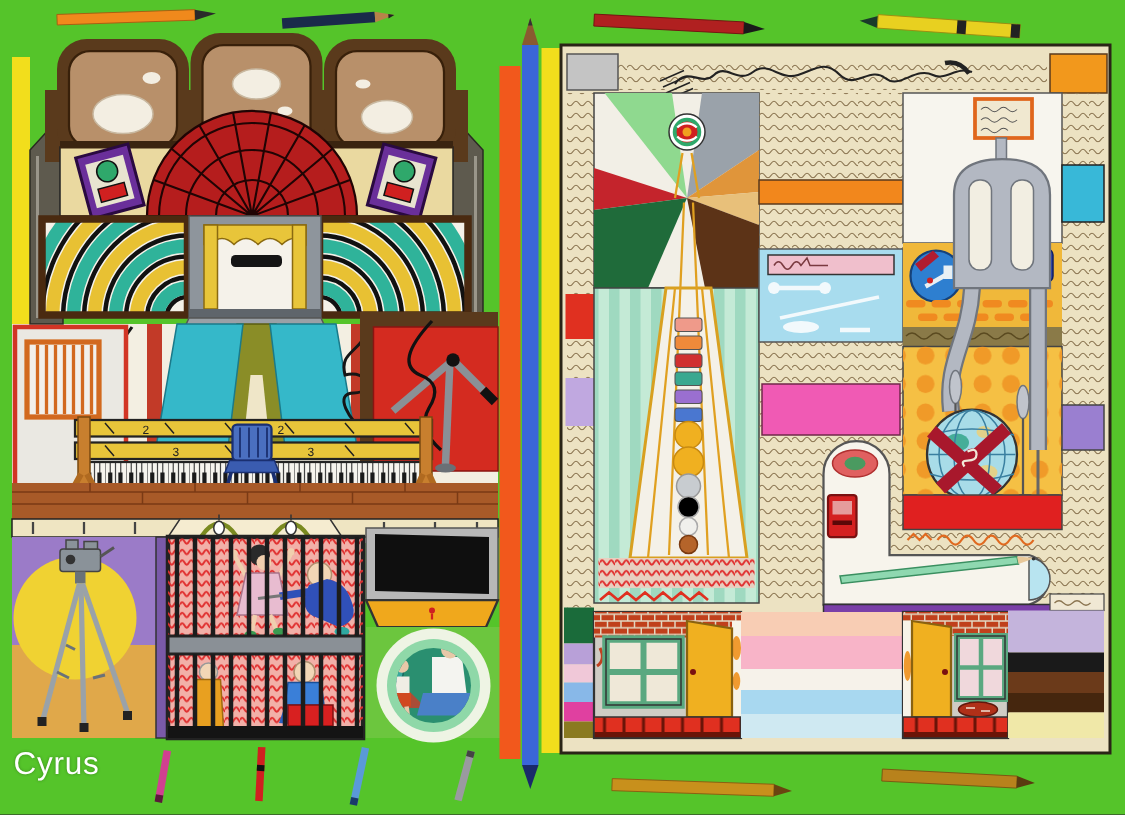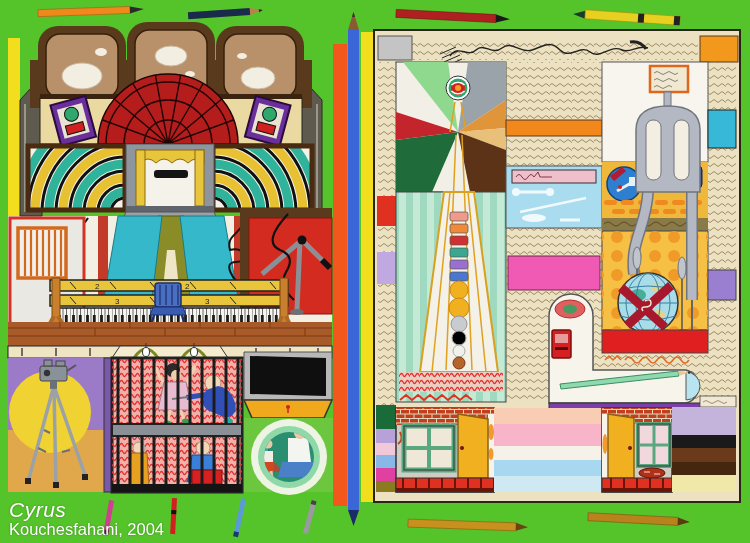--- a/index.html
+++ b/index.html
@@ -1,21 +1,21 @@
 <!DOCTYPE html>
 <html><head>
 <meta charset="utf-8">
 <style>
   html,body{margin:0;padding:0;background:#2a2a2a;}
   .canvas{position:relative;width:750px;height:543px;background:#55c42a;overflow:hidden;
           font-family:"Liberation Sans",sans-serif;}
   svg{position:absolute;left:0;top:0;}
   .caption{position:absolute;left:9px;top:499px;color:#ffffff;
            text-shadow:0 0 2px rgba(20,60,10,.45);}
-  .caption .l1{display:block;font-size:21px;line-height:21px;letter-spacing:.5px;font-style:italic;}
+  .caption .l1{display:block;font-size:21px;line-height:21px;letter-spacing:.5px;}
   .caption .l2{display:block;font-size:16.5px;line-height:18px;}
   text.mark{font-family:"Liberation Sans",sans-serif;font-size:8px;fill:#222;}
 </style>
 </head>
 <body>
 
 <div class="canvas">
 <svg width="750" height="543" viewBox="0 0 750 543">
 <defs>
   <pattern id="scr" width="22" height="8" patternUnits="userSpaceOnUse">
@@ -616,15 +616,14 @@
   </g>
   <g transform="rotate(3 632 519)">
     <rect x="588" y="515" width="90" height="8" fill="#b8821c" stroke="#7a5210" stroke-width="0.6"></rect>
     <polygon points="678,515 690,519 678,523" fill="#5a3a10"></polygon>
   </g>
 </g>
 </svg>
 
 <div class="caption">
   <span class="l1">Cyrus</span>
-  <span class="l2">Kouchesfahani, 2004</span>
 </div>
 </div>
 
 </body></html>

